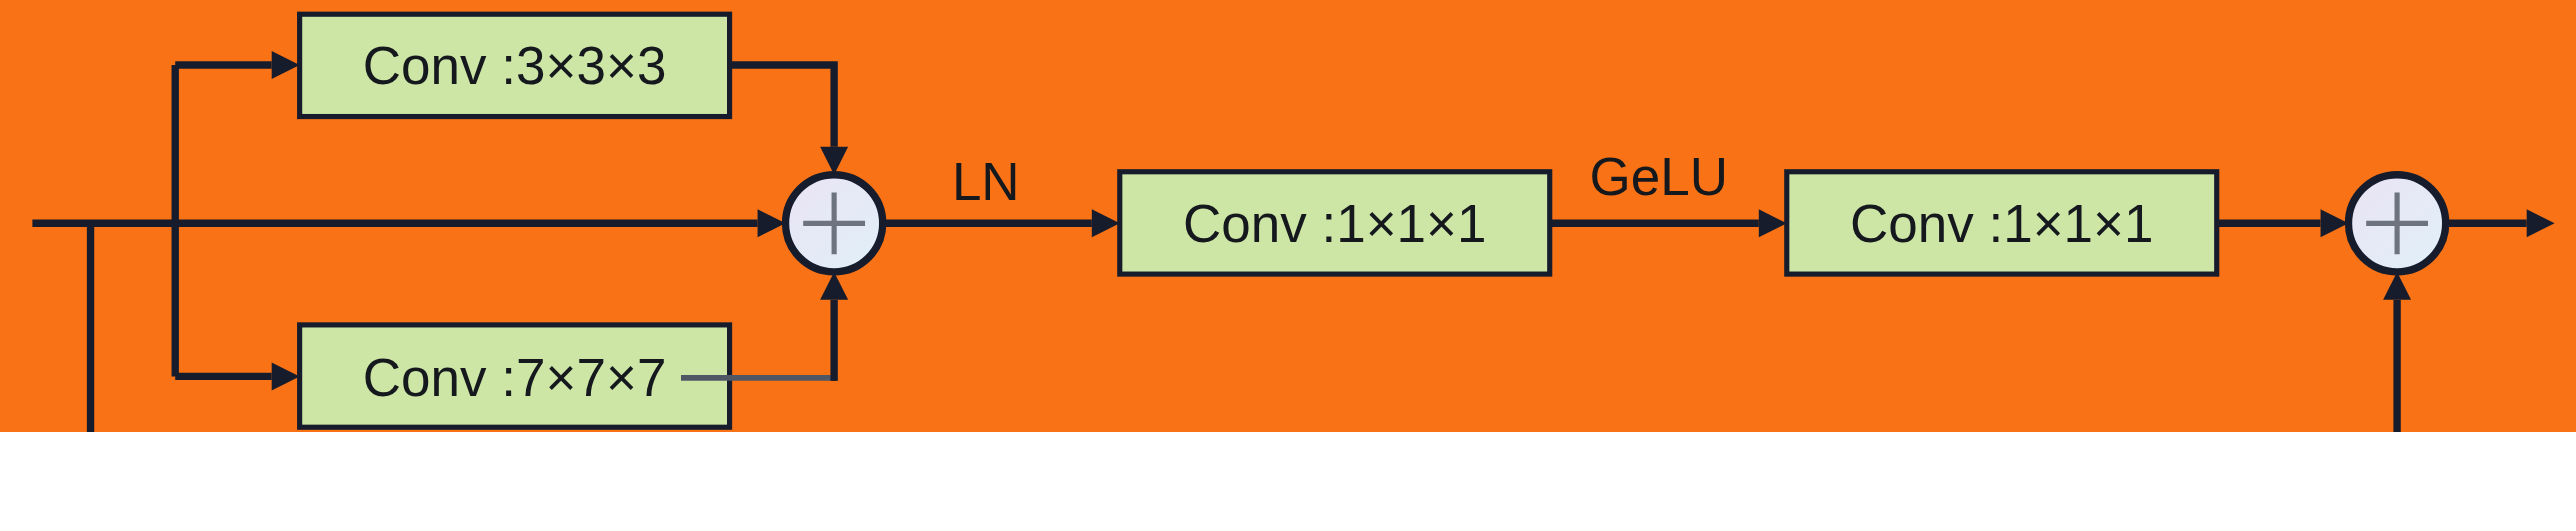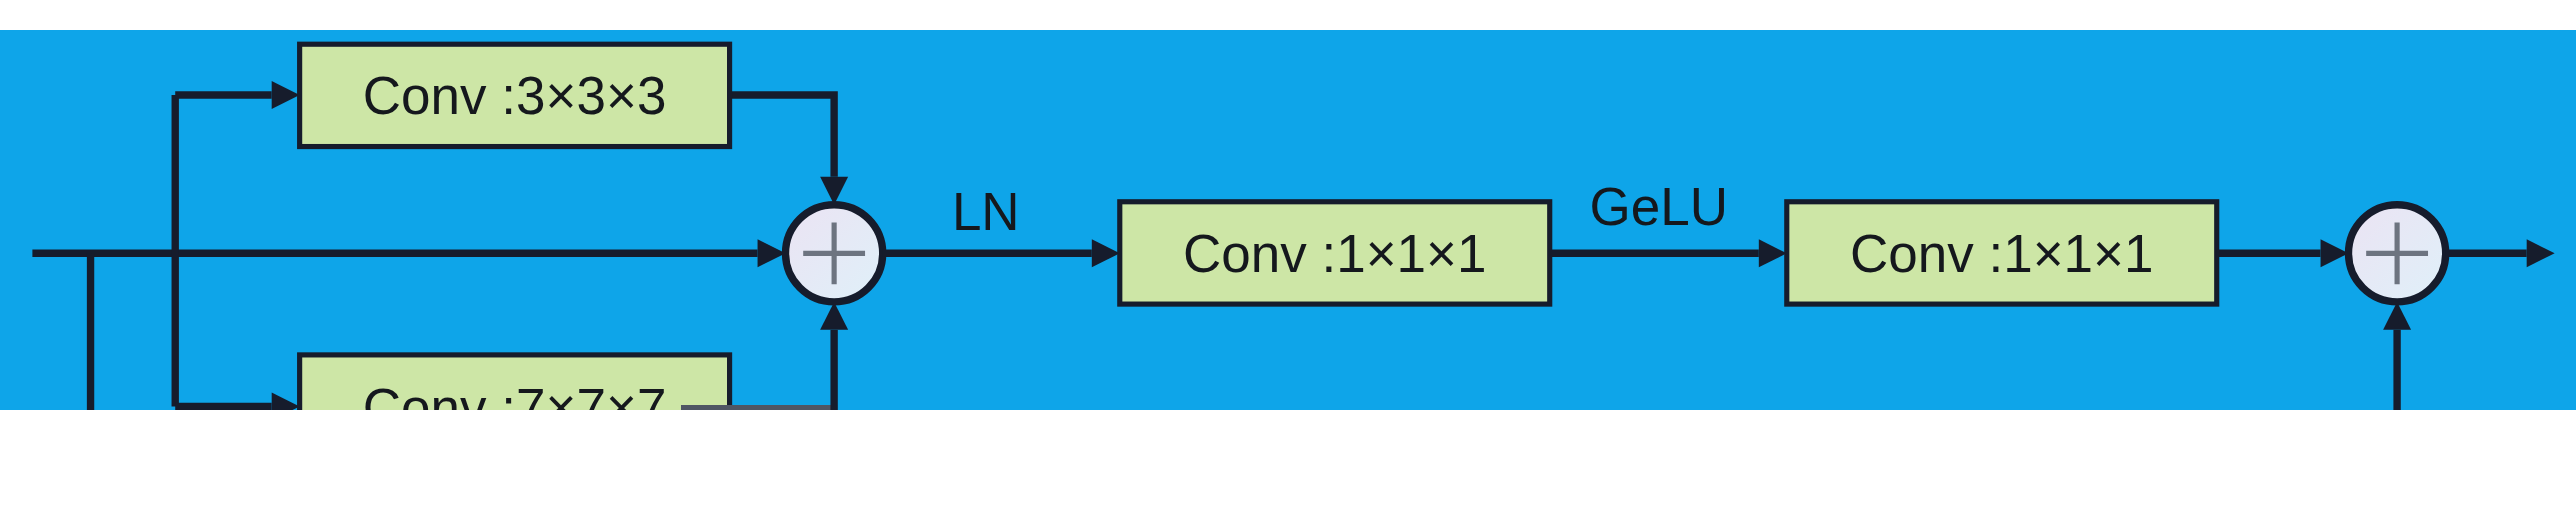--- a/index.html
+++ b/index.html
@@ -3,24 +3,23 @@
 <meta charset="utf-8">
 <style>
   html, body {
     margin: 0;
     padding: 0;
     background: #ffffff;
   }
   .canvas {
     position: relative;
     width: 2576px;
-    height: 380px;
-    background: #0ea5e9;
+    height: 432px;
+    background: #f97316;
     overflow: hidden;
-    margin-top: 30px;
   }
   .canvas svg {
     position: absolute;
     left: 0;
     top: 0;
     width: 2576px;
     height: 532px;
     display: block;
   }
   .block-rect {

